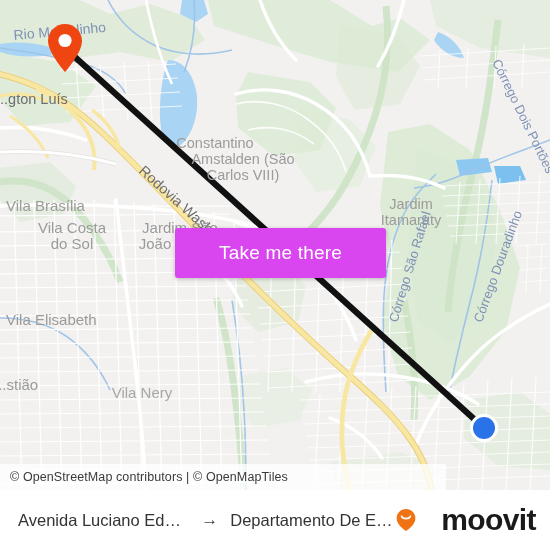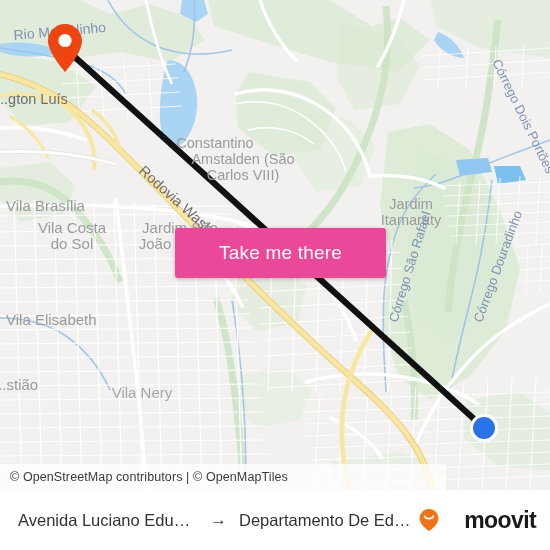--- a/index.html
+++ b/index.html
@@ -54,21 +54,21 @@
     letter-spacing: 0.1px;
   }
 
   
   .cta {
     position: absolute;
     left: 175px;
     top: 228px;
     width: 211px;
     height: 50px;
-    background: #ec4899;
+    background: #d946ef;
     border: none;
     border-radius: 3px;
     color: #ffffff;
     font-size: 19px;
     font-family: "Liberation Sans", sans-serif;
     letter-spacing: 0.2px;
     cursor: pointer;
     box-shadow: 0 1px 4px rgba(0,0,0,0.25);
     padding: 0;
   }
@@ -108,21 +108,21 @@
     flex: 0 0 auto;
   }
   .brand {
     display: flex;
     align-items: center;
     gap: 2px;
     flex: 0 0 auto;
     padding-right: 4px;
   }
   .brand-word {
-    font-size: 23px;
+    font-size: 30px;
     font-weight: bold;
     color: #1a1a1a;
     letter-spacing: -0.6px;
     margin-left: 22px;
   }
 </style>
 </head>
 <body>
 
 <div class="app">

